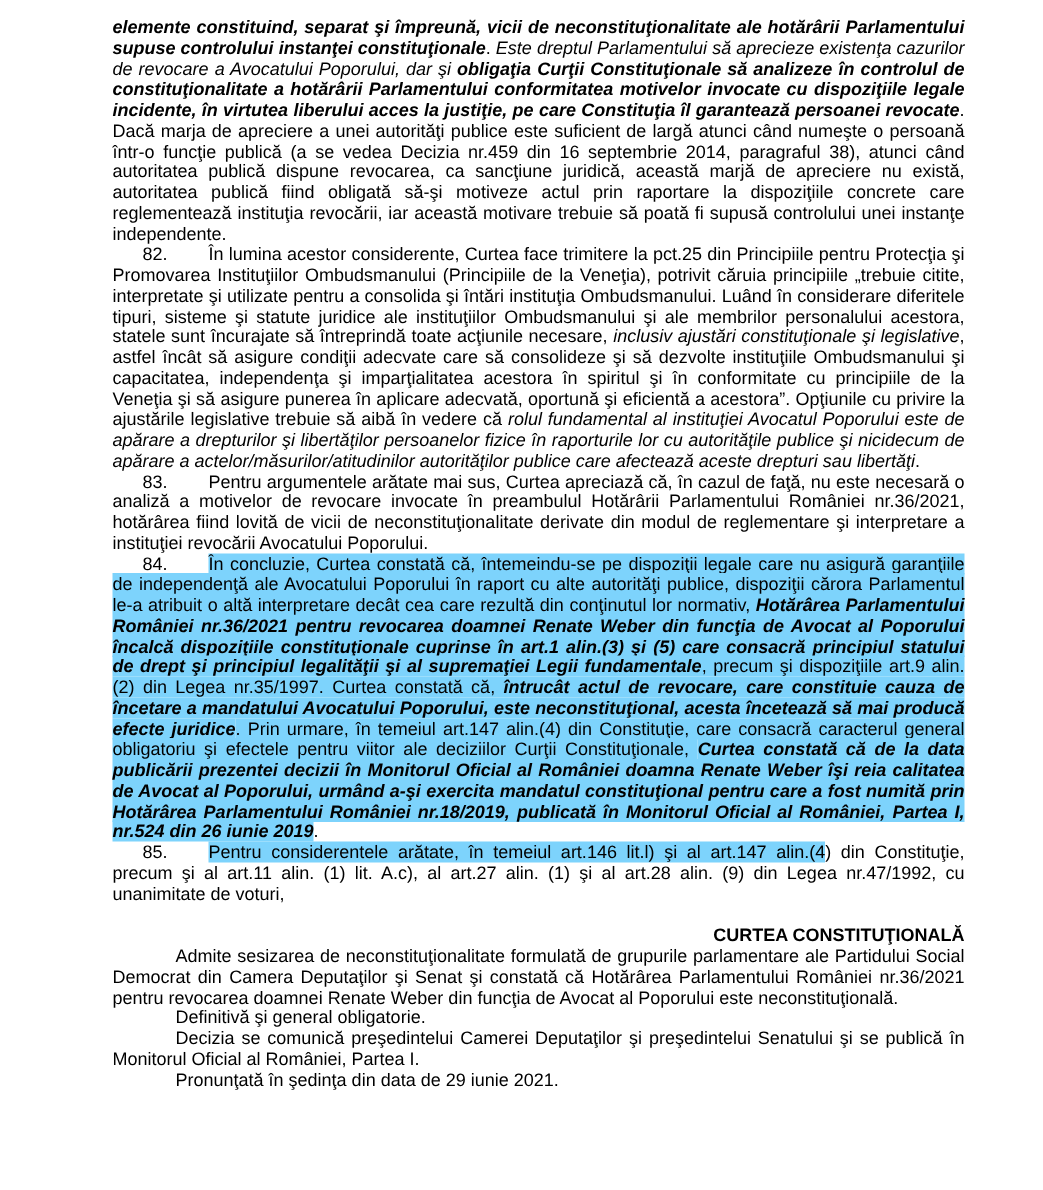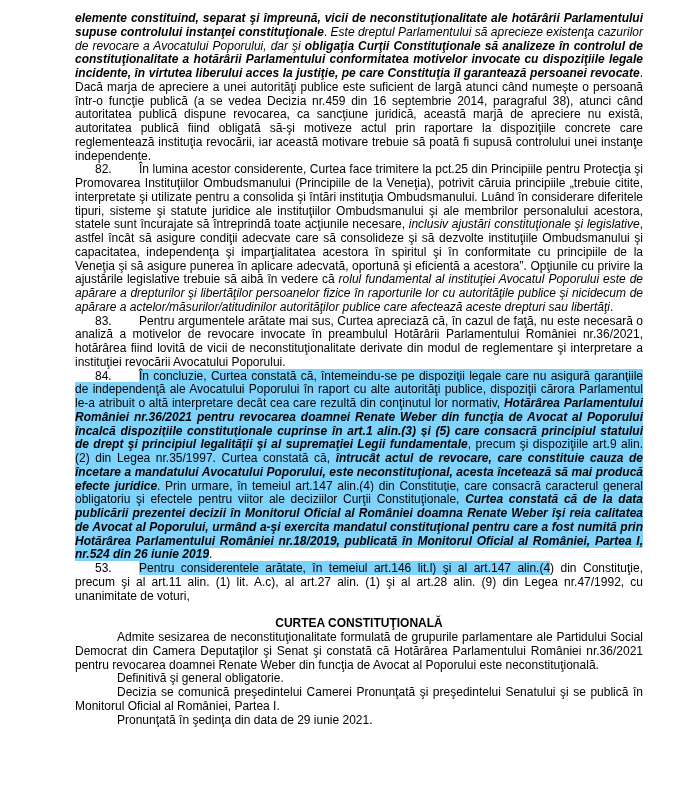--- a/index.html
+++ b/index.html
@@ -11,21 +11,21 @@
     background: #ffffff;
     padding: 12px 2px 0 75px;
     font-family: "Liberation Sans", sans-serif;
     font-size: 12px;
     line-height: 13.75px;
     color: #000000;
     overflow: hidden;
   }
   p.para { margin: 0; text-align: justify; }
   p.center, p.center-bold { text-align: center; }
-  p.center-bold { font-weight: bold; }
+  p.center-bold { font-weight: bold; text-align: right; }
   p.gap-above { margin-top: 14px; }
   p.indented { text-indent: 42px; }
   .pnum {
     display: inline-block;
     margin-left: 20px;
     width: 44px;
     font-weight: normal;
     font-style: normal;
   }
   .run.r  { font-weight: normal; font-style: normal; }
@@ -36,20 +36,20 @@
 </style>
 </head>
 <body>
 
 <div class="page">
   <div>
       <p class="para body"><span class="run bi">elemente constituind, separat şi împreună, vicii de neconstituţionalitate ale hotărârii Parlamentului supuse controlului instanţei constituţionale</span><span class="run r">. </span><span class="run i">Este dreptul Parlamentului să aprecieze existenţa cazurilor de revocare a Avocatului Poporului, dar şi </span><span class="run bi">obligaţia Curţii Constituţionale să analizeze în controlul de constituţionalitate a hotărârii Parlamentului conformitatea motivelor invocate cu dispoziţiile legale incidente, în virtutea liberului acces la justiţie, pe care Constituţia îl garantează persoanei revocate</span><span class="run r">. Dacă marja de apreciere a unei autorităţi publice este suficient de largă atunci când numeşte o persoană într-o funcţie publică (a se vedea Decizia nr.459 din 16 septembrie 2014, paragraful 38), atunci când autoritatea publică dispune revocarea, ca sancţiune juridică, această marjă de apreciere nu există, autoritatea publică fiind obligată să-şi motiveze actul prin raportare la dispoziţiile concrete care reglementează instituţia revocării, iar această motivare trebuie să poată fi supusă controlului unei instanţe independente.</span></p>
       <p class="para body"><span class="pnum">82.</span><span class="run r">În lumina acestor considerente, Curtea face trimitere la pct.25 din Principiile pentru Protecţia şi Promovarea Instituţiilor Ombudsmanului (Principiile de la Veneţia), potrivit căruia principiile „trebuie citite, interpretate şi utilizate pentru a consolida şi întări instituţia Ombudsmanului. Luând în considerare diferitele tipuri, sisteme şi statute juridice ale instituţiilor Ombudsmanului şi ale membrilor personalului acestora, statele sunt încurajate să întreprindă toate acţiunile necesare, </span><span class="run i">inclusiv ajustări constituţionale şi legislative</span><span class="run r">, astfel încât să asigure condiţii adecvate care să consolideze şi să dezvolte instituţiile Ombudsmanului şi capacitatea, independenţa şi imparţialitatea acestora în spiritul şi în conformitate cu principiile de la Veneţia şi să asigure punerea în aplicare adecvată, oportună şi eficientă a acestora”. Opţiunile cu privire la ajustările legislative trebuie să aibă în vedere că </span><span class="run i">rolul fundamental al instituţiei Avocatul Poporului este de apărare a drepturilor şi libertăţilor persoanelor fizice în raporturile lor cu autorităţile publice şi nicidecum de apărare a actelor/măsurilor/atitudinilor autorităţilor publice care afectează aceste drepturi sau libertăţi</span><span class="run r">.</span></p>
       <p class="para body"><span class="pnum">83.</span><span class="run r">Pentru argumentele arătate mai sus, Curtea apreciază că, în cazul de faţă, nu este necesară o analiză a motivelor de revocare invocate în preambulul Hotărârii Parlamentului României nr.36/2021, hotărârea fiind lovită de vicii de neconstituţionalitate derivate din modul de reglementare şi interpretare a instituţiei revocării Avocatului Poporului.</span></p>
       <p class="para body"><span class="pnum">84.</span><span class="run r hl">În concluzie, Curtea constată că, întemeindu-se pe dispoziţii legale care nu asigură garanţiile de independenţă ale Avocatului Poporului în raport cu alte autorităţi publice, dispoziţii cărora Parlamentul le-a atribuit o altă interpretare decât cea care rezultă din conţinutul lor normativ, </span><span class="run bi hl">Hotărârea Parlamentului României nr.36/2021 pentru revocarea doamnei Renate Weber din funcţia de Avocat al Poporului încalcă dispoziţiile constituţionale cuprinse în art.1 alin.(3) şi (5) care consacră principiul statului de drept şi principiul legalităţii şi al supremaţiei Legii fundamentale</span><span class="run r hl">, precum şi dispoziţiile art.9 alin.(2) din Legea nr.35/1997. Curtea constată că, </span><span class="run bi hl">întrucât actul de revocare, care constituie cauza de încetare a mandatului Avocatului Poporului, este neconstituţional, acesta încetează să mai producă efecte juridice</span><span class="run r hl">. Prin urmare, în temeiul art.147 alin.(4) din Constituţie, care consacră caracterul general obligatoriu şi efectele pentru viitor ale deciziilor Curţii Constituţionale, </span><span class="run bi hl">Curtea constată că de la data publicării prezentei decizii în Monitorul Oficial al României doamna Renate Weber îşi reia calitatea de Avocat al Poporului, urmând a-şi exercita mandatul constituţional pentru care a fost numită prin Hotărârea Parlamentului României nr.18/2019, publicată în Monitorul Oficial al României, Partea I, nr.524 din 26 iunie 2019</span><span class="run r">.</span></p>
-      <p class="para body"><span class="pnum">53.</span><span class="run r hl">Pentru considerentele arătate, în temeiul art.146 lit.l) şi al art.147 alin.(4</span><span class="run r">) din Constituţie, precum şi al art.11 alin. (1) lit. A.c), al art.27 alin. (1) şi al art.28 alin. (9) din Legea nr.47/1992, cu unanimitate de voturi,</span></p>
+      <p class="para body"><span class="pnum">85.</span><span class="run r hl">Pentru considerentele arătate, în temeiul art.146 lit.l) şi al art.147 alin.(4</span><span class="run r">) din Constituţie, precum şi al art.11 alin. (1) lit. A.c), al art.27 alin. (1) şi al art.28 alin. (9) din Legea nr.47/1992, cu unanimitate de voturi,</span></p>
       <p class="para center-bold gap-above"><span class="run b">CURTEA CONSTITUŢIONALĂ</span></p>
       <p class="para body indented"><span class="run r">Admite sesizarea de neconstituţionalitate formulată de grupurile parlamentare ale Partidului Social Democrat din Camera Deputaţilor şi Senat şi constată că Hotărârea Parlamentului României nr.36/2021 pentru revocarea doamnei Renate Weber din funcţia de Avocat al Poporului este neconstituţională.</span></p>
       <p class="para body indented"><span class="run r">Definitivă şi general obligatorie.</span></p>
-      <p class="para body indented"><span class="run r">Decizia se comunică preşedintelui Camerei Pronunţată şi preşedintelui Senatului şi se publică în Monitorul Oficial al României, Partea I.</span></p>
+      <p class="para body indented"><span class="run r">Decizia se comunică preşedintelui Camerei Deputaţilor şi preşedintelui Senatului şi se publică în Monitorul Oficial al României, Partea I.</span></p>
       <p class="para body indented"><span class="run r">Pronunţată în şedinţa din data de 29 iunie 2021.</span></p>
     </div>
 </div>
 
 </body></html>

